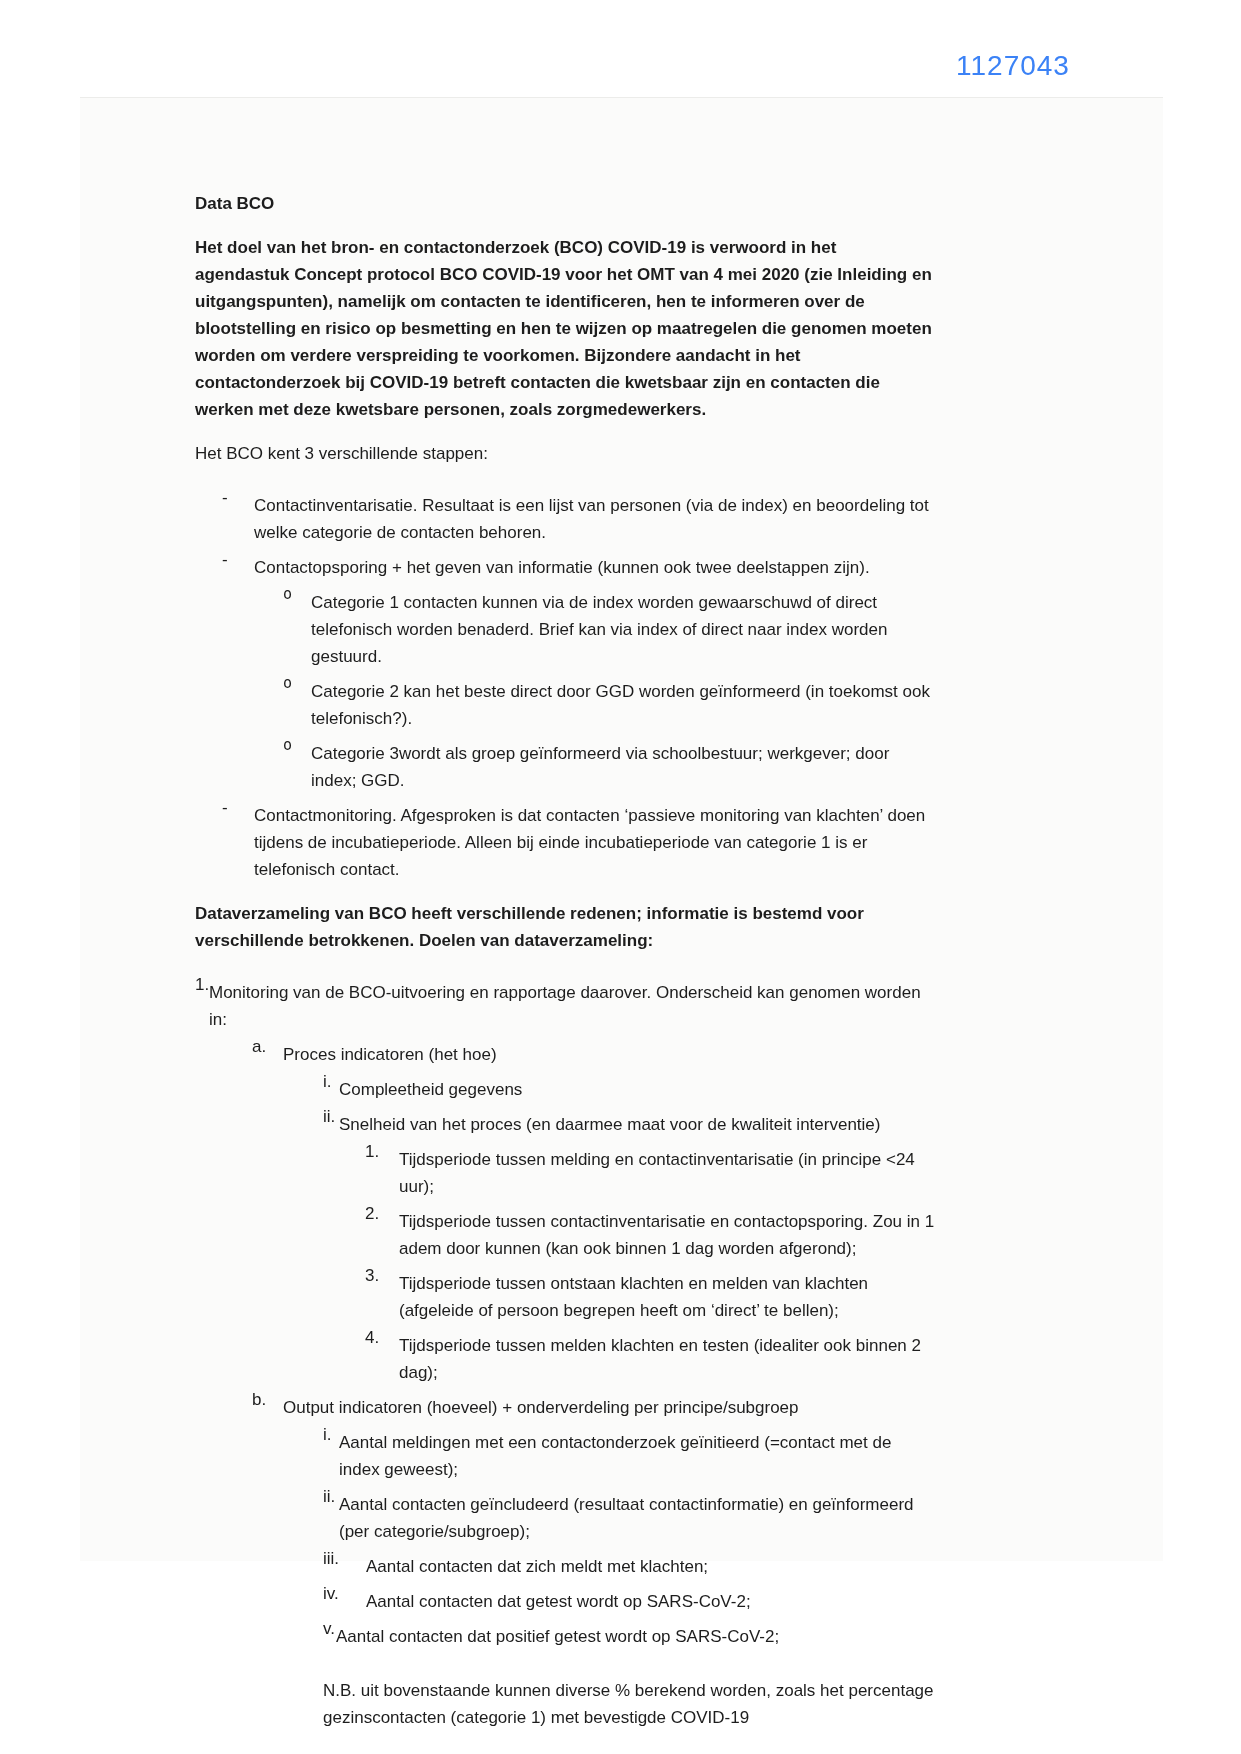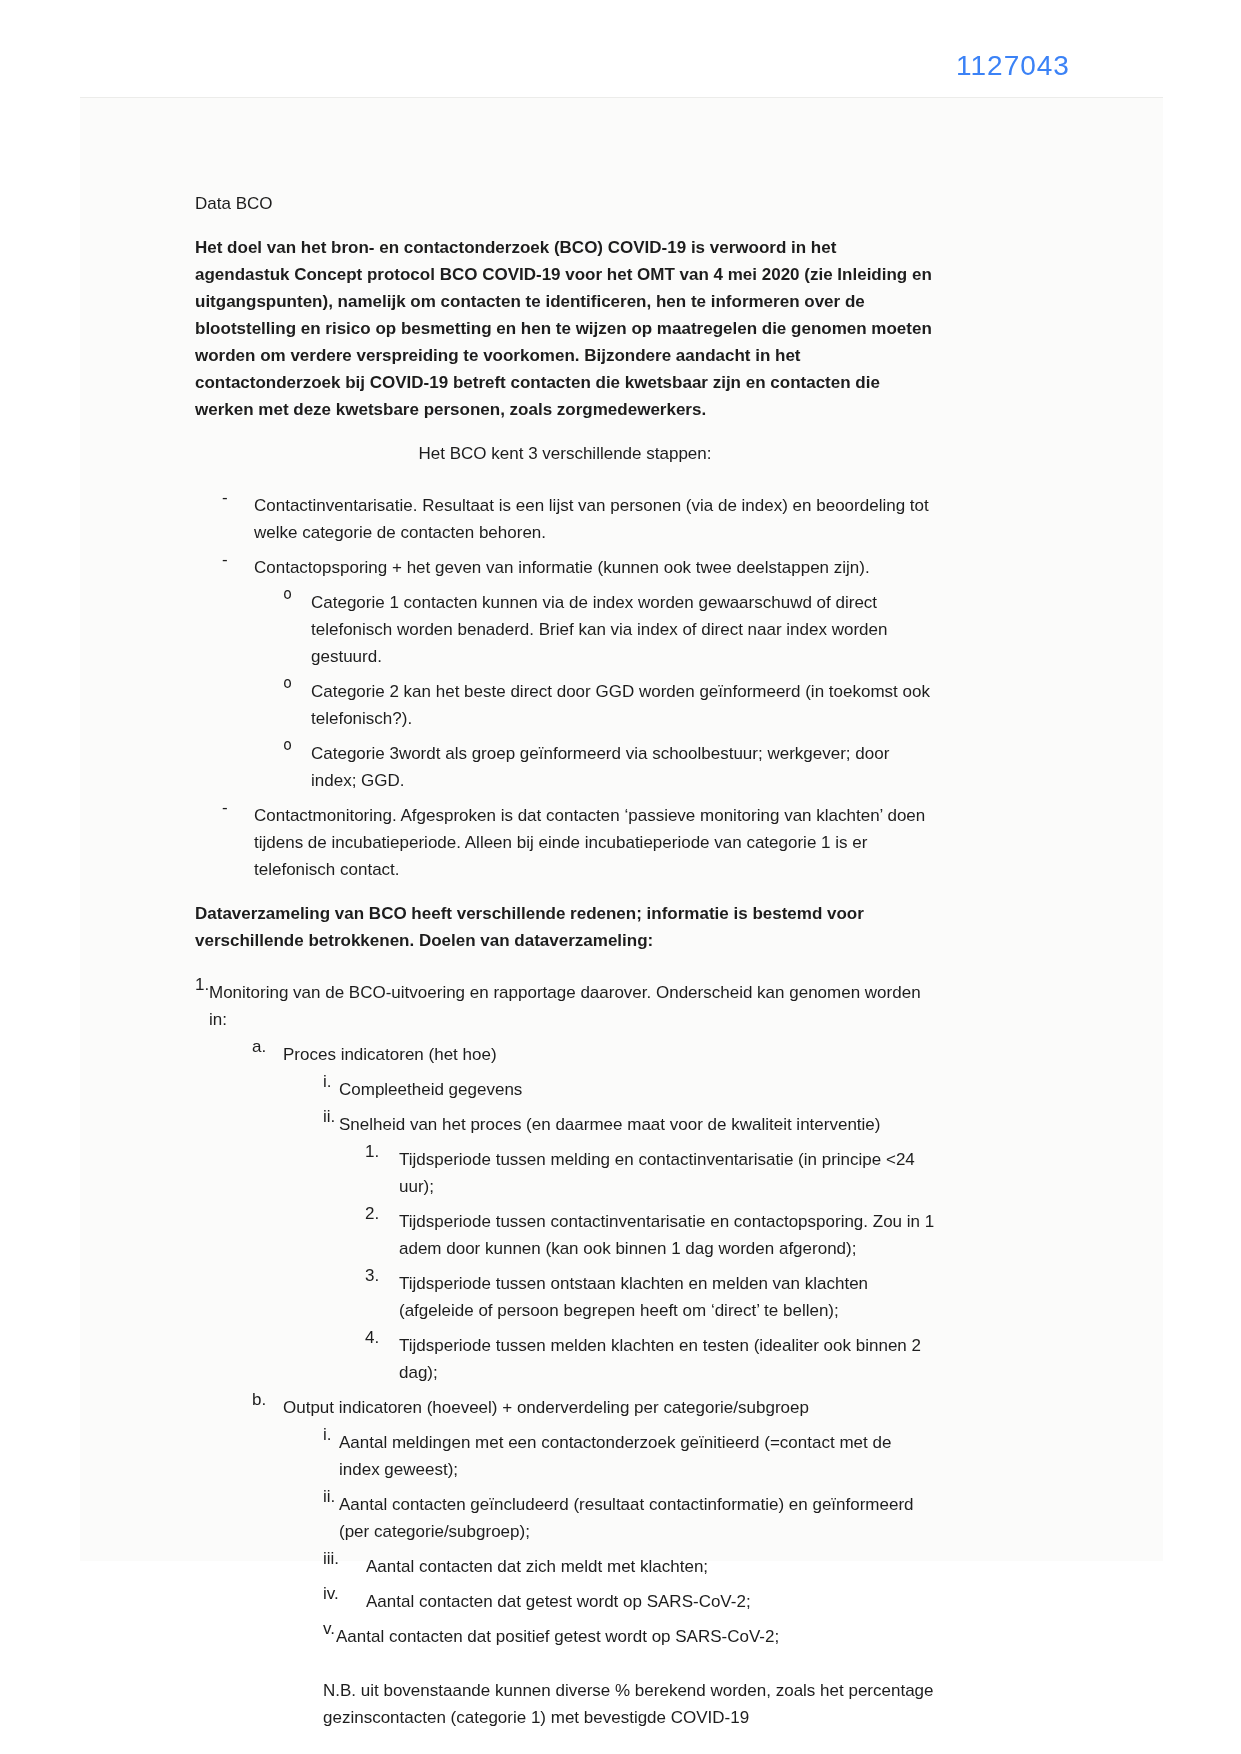--- a/index.html
+++ b/index.html
@@ -20,22 +20,22 @@
   .doc-number {
     position:absolute; top:50px; left:956px;
     font-size:28px; color:#3b82f6; letter-spacing:1px;
     font-family:"Liberation Sans", sans-serif;
   }
   .content {
     position:absolute; left:195px; top:190px; width:740px;
     font-size:17px; line-height:27px;
   }
   .par { margin:16px 0 17px 0;font-weight:bold; }
-  .title { margin:0 0 17px 0; }
-  .heading { margin:0 0 17px 0;text-align:center; }
+  .title { margin:0 0 17px 0;font-weight:bold; }
+  .heading { margin:0 0 17px 0; }
   .list-block { margin:0 0 17px 0; }
   .li { display:flex; align-items:flex-start; }
   .li .m { flex:none; white-space:pre; }
   .li .t { flex:1;margin-top:8px; }
 
   
   .lvl-dash { margin-left:27px; }
   .lvl-dash > .m { width:32px; }
 
   
@@ -136,21 +136,21 @@
       <span class="m">3.</span>
       <span class="t">Tijdsperiode tussen ontstaan klachten en melden van klachten (afgeleide of persoon begrepen heeft om ‘direct’ te bellen);</span>
     </div>
     <div class="li lvl-n2">
       <span class="m">4.</span>
       <span class="t">Tijdsperiode tussen melden klachten en testen (idealiter ook binnen 2 dag);</span>
     </div>
 
     <div class="li lvl-ab">
       <span class="m">b.</span>
-      <span class="t">Output indicatoren (hoeveel) + onderverdeling per categorie/subgroep</span>
+      <span class="t">Output indicatoren (hoeveel) + onderverdeling per principe/subgroep</span>
     </div>
     <div class="li lvl-rom">
       <span class="m">i.</span>
       <span class="t">Aantal meldingen met een contactonderzoek geïnitieerd (=contact met de index geweest);</span>
     </div>
     <div class="li lvl-rom">
       <span class="m">ii.</span>
       <span class="t">Aantal contacten geïncludeerd (resultaat contactinformatie) en geïnformeerd (per categorie/subgroep);</span>
     </div>
     <div class="li lvl-rom m-wide">

